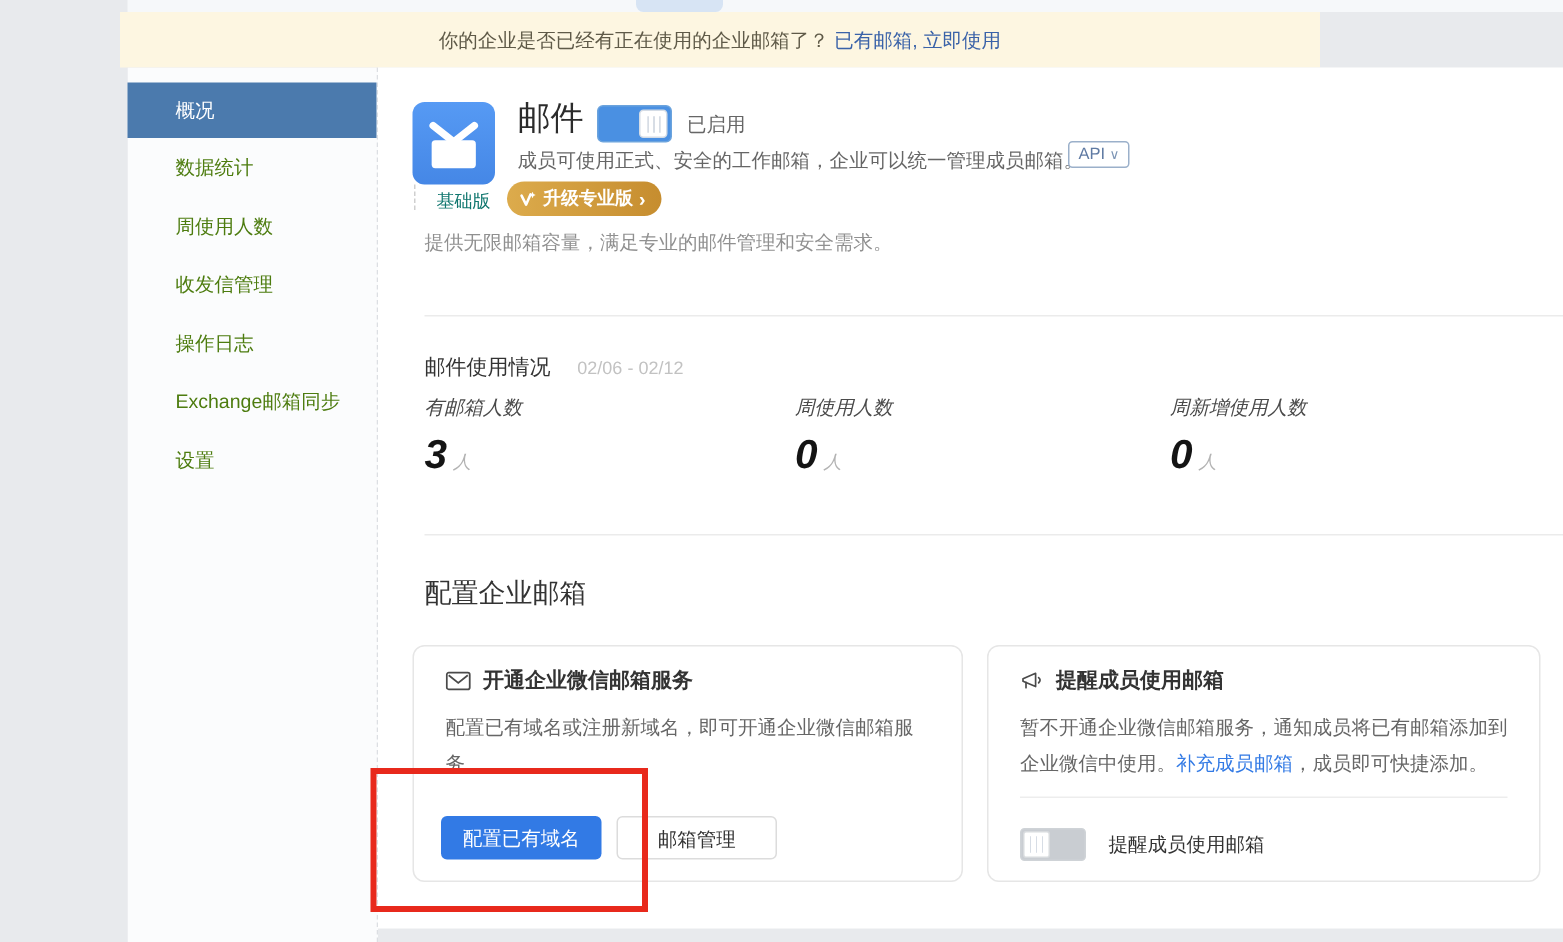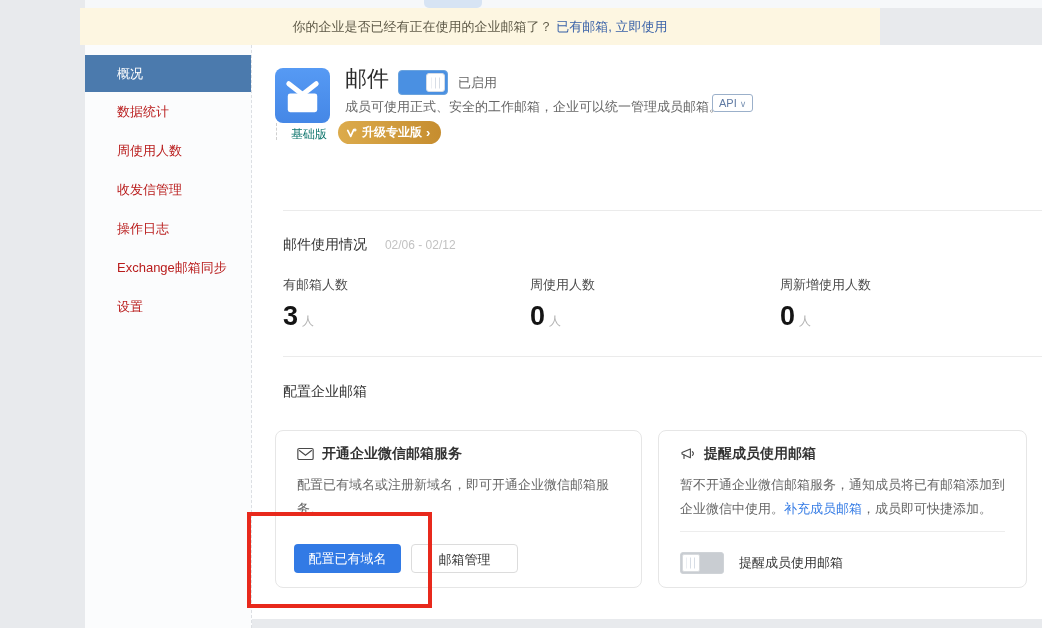--- a/index.html
+++ b/index.html
@@ -14,21 +14,21 @@
   .banner{position:absolute;left:80px;top:8px;width:800px;height:37px;background:#fdf6e1;
           text-align:center;line-height:37px;font-size:13px;color:#5f5a48;}
   .banner a{color:#3a62a8;text-decoration:none;cursor:pointer;}
 
   
   .content-bg{position:absolute;left:252px;top:45px;width:790px;height:574px;background:#ffffff;}
 
   
   .sidebar{position:absolute;left:85px;top:45px;width:167px;height:598px;background:#fbfcfd;
            border-right:1px dashed #dcdfe3;border-radius:0 0 0 12px;box-sizing:border-box;padding-top:10px;}
-  .side-item{height:39px;line-height:39px;padding-left:32px;font-size:13px;color:#b91c1c;cursor:pointer;}
+  .side-item{height:39px;line-height:39px;padding-left:32px;font-size:13px;color:#4d7c0f;cursor:pointer;}
   .side-item.selected{background:#4b7aad;color:#ffffff;height:37px;line-height:37px;}
 
   .content{position:absolute;left:252px;top:45px;width:790px;height:574px;}
   .abs{position:absolute;}
 
   
   .env-icon{left:23px;top:23px;width:55px;height:55px;border-radius:8px;
             background:linear-gradient(180deg,#569af4,#4587e6);}
   .page-title{left:93px;top:19px;font-size:22px;color:#2b2b2b;}
   .status-label{left:206px;top:29px;font-size:13px;color:#666;}
@@ -43,28 +43,28 @@
                  cursor:pointer;display:flex;align-items:center;gap:4px;}
   .upgrade-badge .arrow{font-size:13px;font-weight:bold;}
   .intro{left:31px;top:106px;width:318px;font-size:13px;color:#909090;line-height:22px;}
 
   .divider{height:1px;background:#ebebeb;left:31px;width:759px;}
   .d1{top:165px;} .d2{top:311px;}
 
   
   .usage-title{left:31px;top:191px;font-size:14px;color:#333;}
   .usage-range{font-size:12px;color:#c2c2c2;margin-left:14px;font-weight:normal;}
-  .stat{top:231px;}
+  .stat{top:218px;font-style:italic;}
   .stat .lbl{font-size:13px;color:#4a4a4a;}
   .stat .val{margin-top:7px;font-size:27px;font-weight:bold;color:#141414;}
   .stat .unit{font-size:12px;font-weight:normal;color:#b3b3b3;margin-left:4px;}
   .s0{left:31px;} .s1{left:278px;} .s2{left:528px;}
 
   
-  .config-title{left:31px;top:338px;font-size:14px;color:#333;}
+  .config-title{left:31px;top:338px;font-size:18px;color:#333;}
   .card{border:1px solid #e6e6e6;border-radius:8px;background:#fff;box-sizing:border-box;}
   .card1{left:23px;top:385px;width:367px;height:158px;padding-left:41px;}
   .card2{left:406px;top:385px;width:369px;height:158px;}
   .card-title{position:absolute;left:21px;top:14px;display:flex;align-items:center;gap:8px;
               font-size:14px;font-weight:bold;color:#333;}
   .card-desc{position:absolute;left:21px;top:42px;width:327px;font-size:13px;color:#666;line-height:24px;}
   .card-desc a{color:#327ae5;text-decoration:none;cursor:pointer;}
   .btn{position:absolute;top:113px;width:107px;height:29px;line-height:29px;text-align:center;
        font-size:13px;border-radius:4px;cursor:pointer;box-sizing:border-box;}
   .btn-primary{left:18px;background:#327ae5;color:#fff;}
@@ -142,20 +142,21 @@
 
     <div class="abs upgrade-badge">
       <svg width="12" height="12" viewBox="0 0 14 14">
         <path d="M2 4 L5.5 11 L9 3" stroke="#ffffff" stroke-width="2" fill="none" stroke-linecap="round" stroke-linejoin="round"></path>
         <path d="M10.5 1 l0.8 1.7 1.7 0.8 -1.7 0.8 -0.8 1.7 -0.8 -1.7 -1.7 -0.8 1.7 -0.8 z" fill="#ffffff"></path>
       </svg>
       <span>升级专业版</span>
       <span class="arrow">›</span>
     </div>
 
+    <div class="abs intro">提供无限邮箱容量，满足专业的邮件管理和安全需求。</div>
 
     <div class="abs divider d1"></div>
 
     <div class="abs usage-title">
       <span>邮件使用情况</span>
       <span class="usage-range">02/06 - 02/12</span>
     </div>
 
     <div class="abs stat s0">
       <div class="lbl">有邮箱人数</div>

